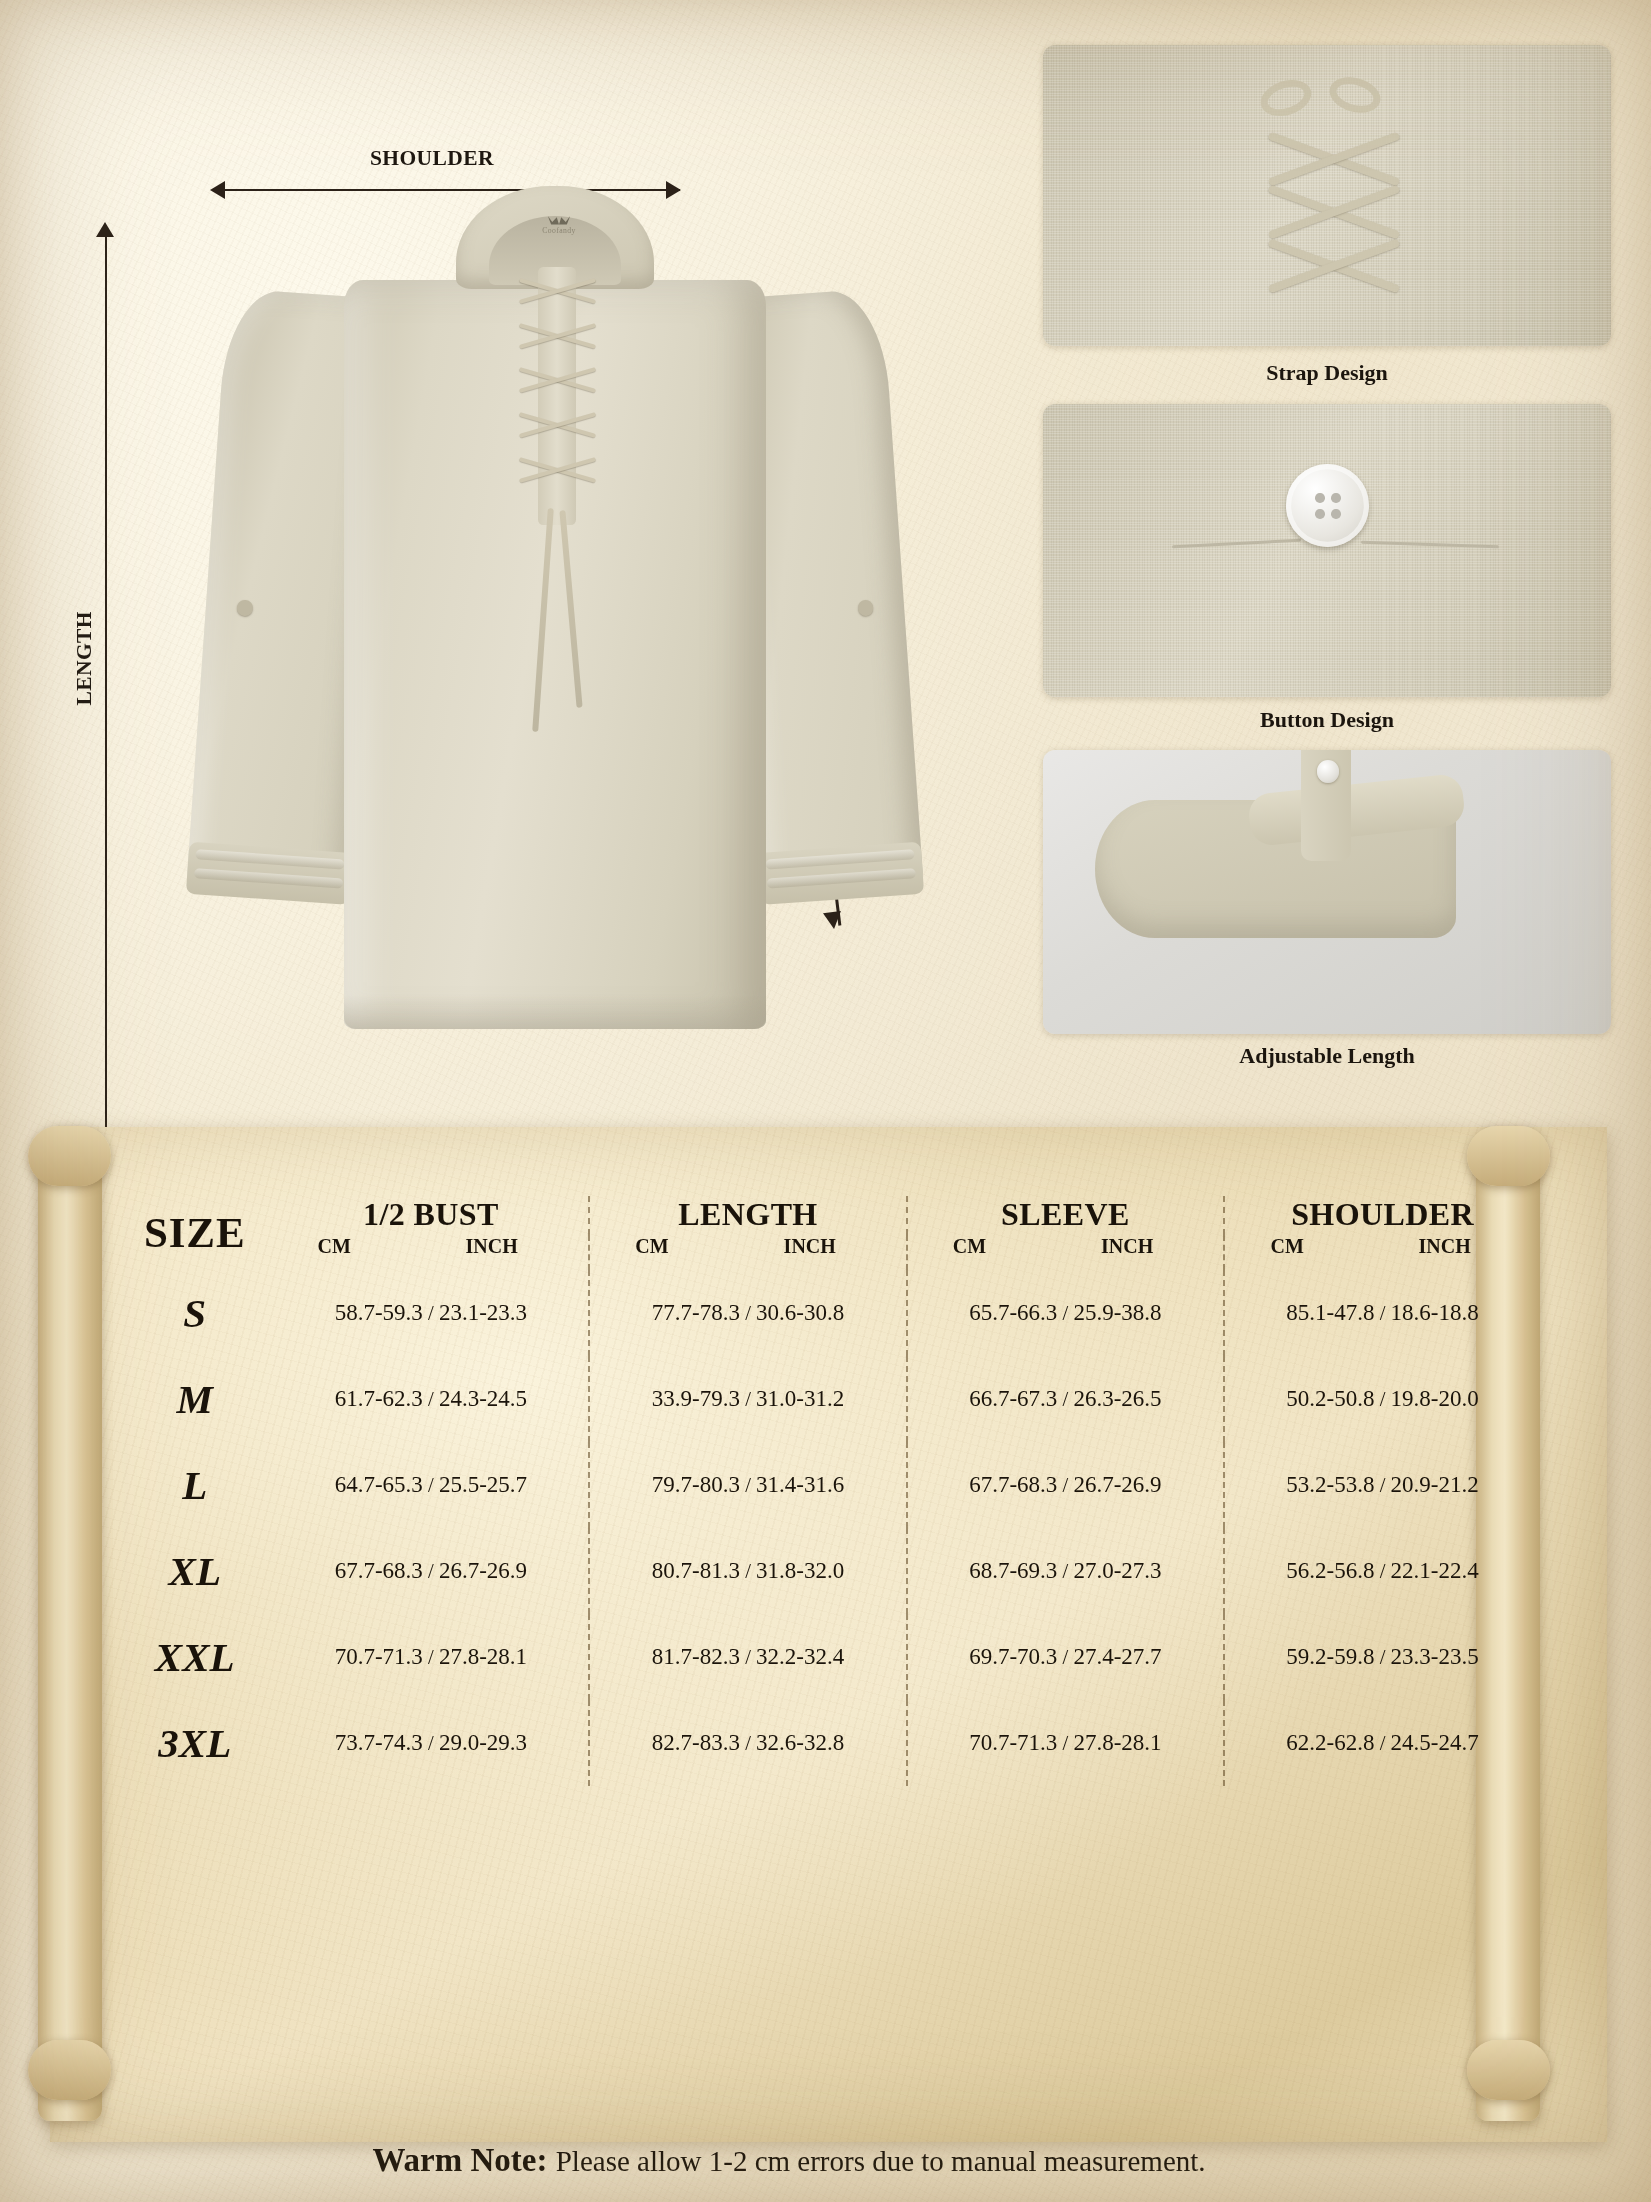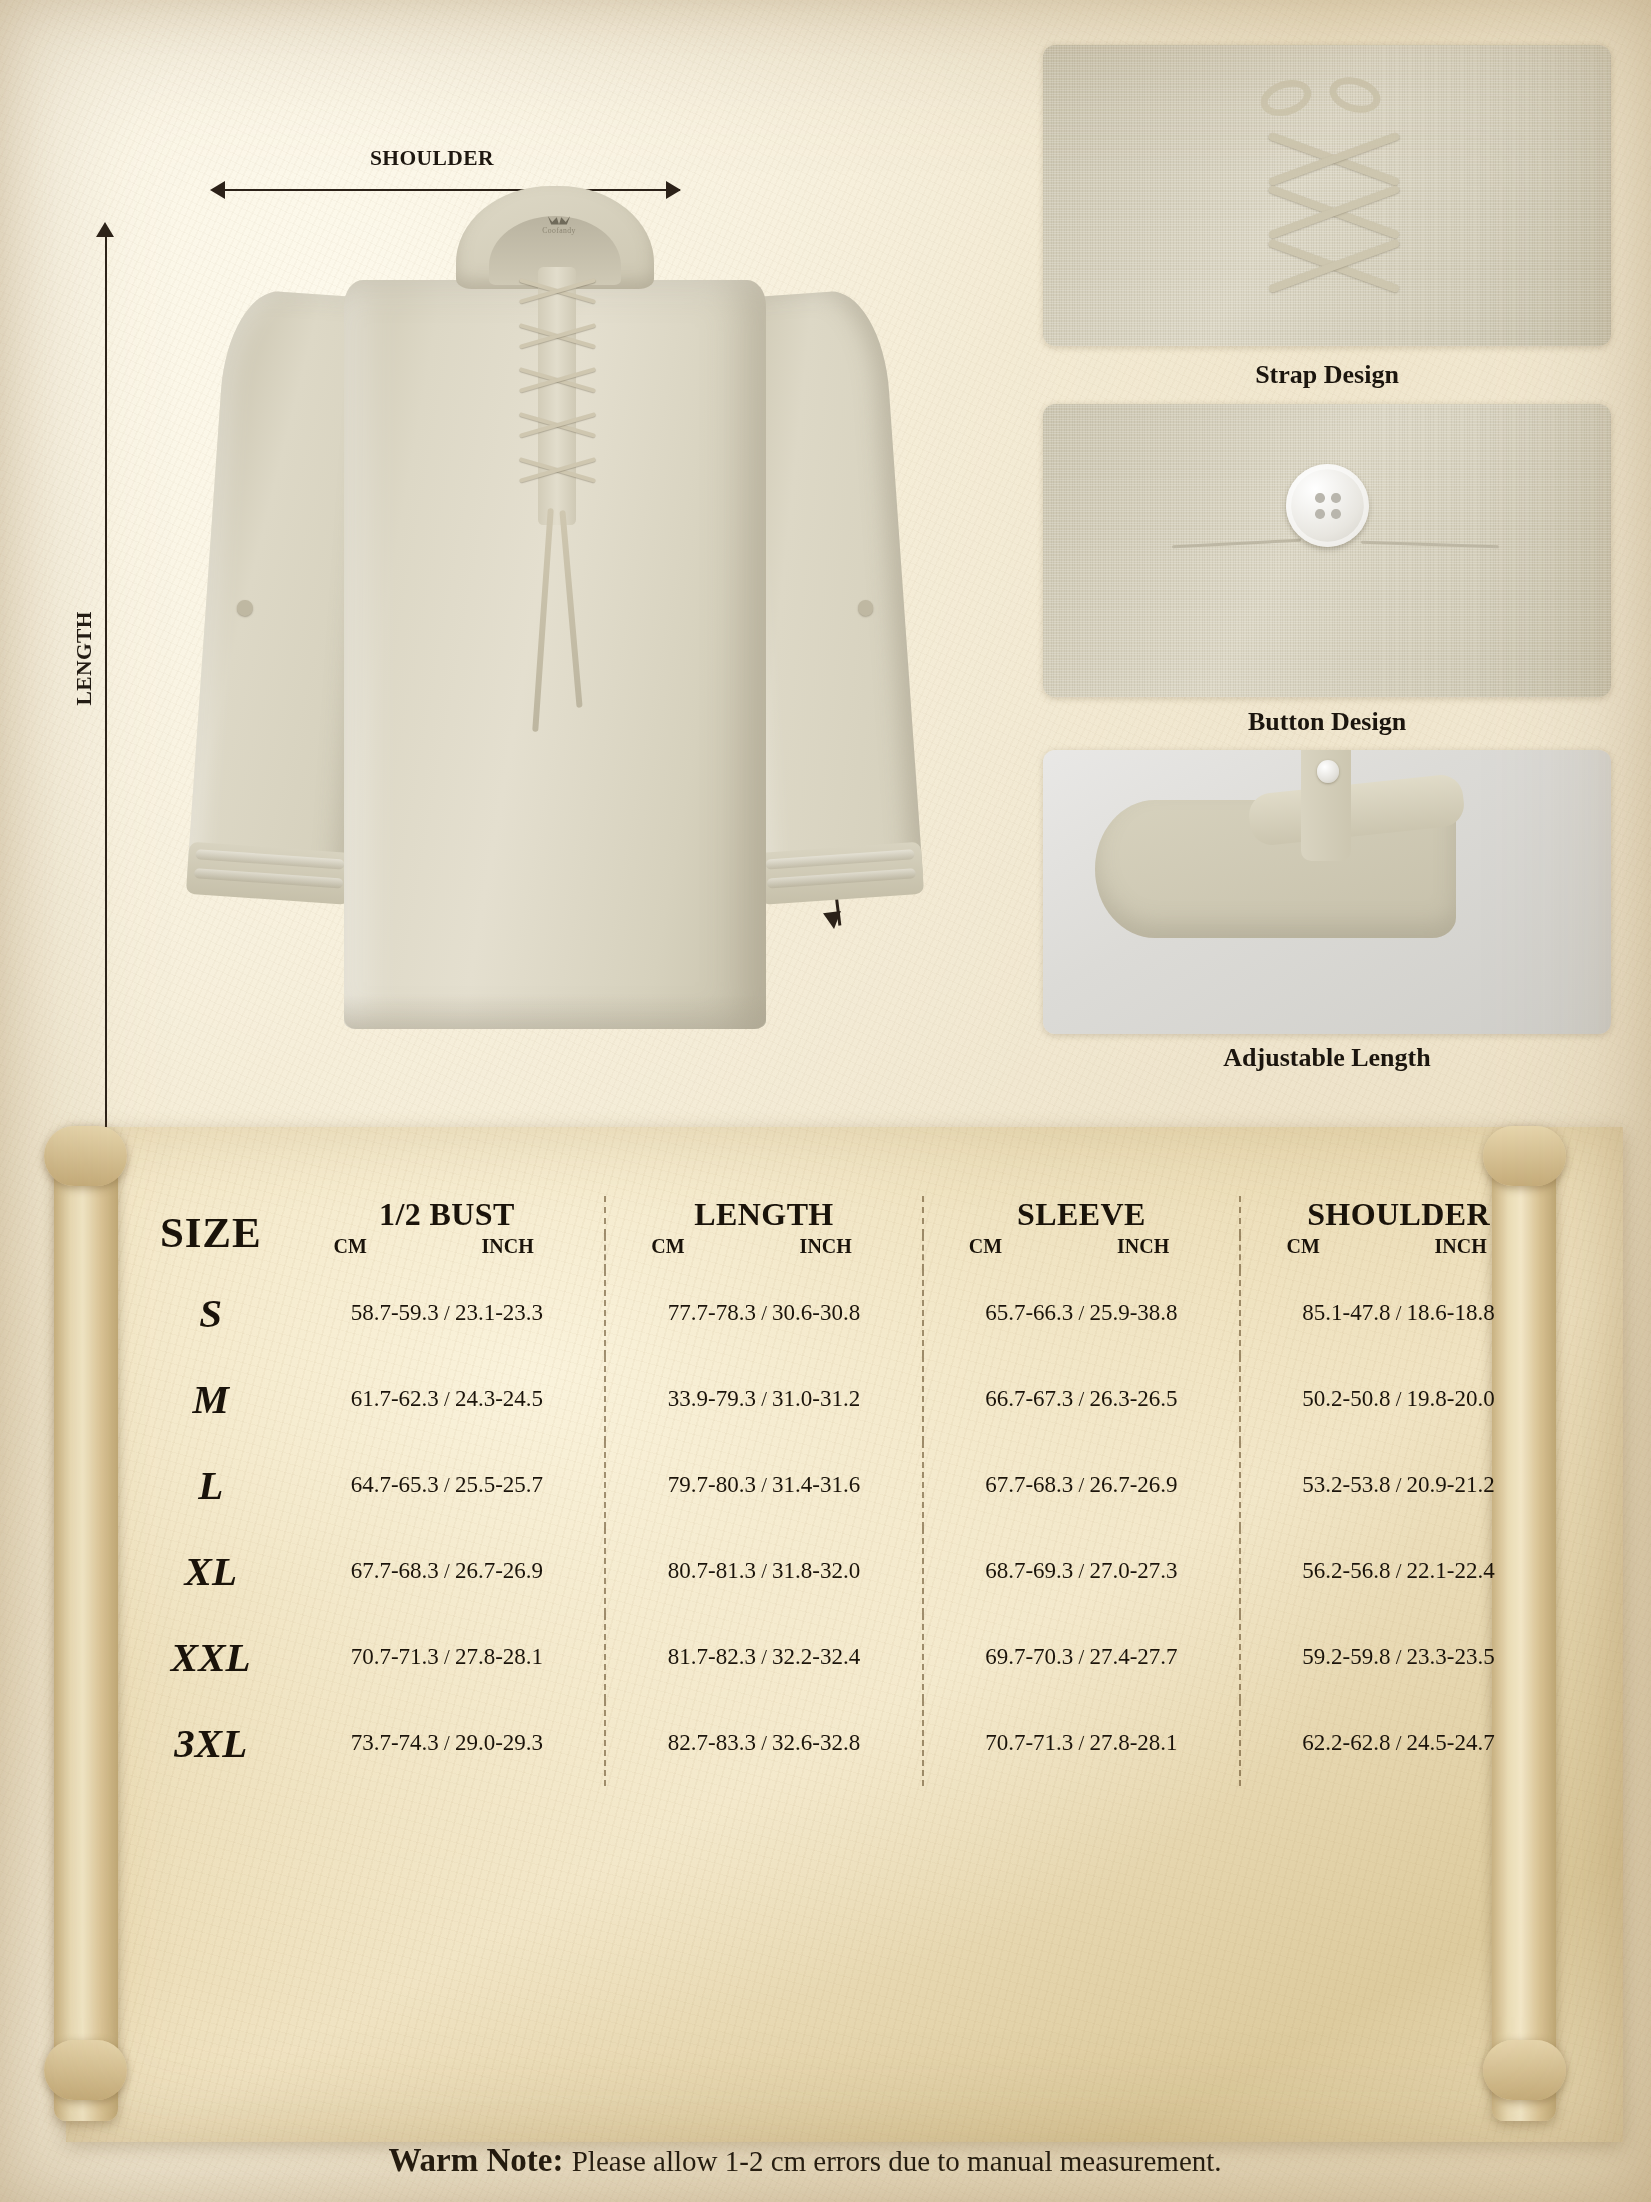--- a/index.html
+++ b/index.html
@@ -188,21 +188,21 @@
   
   .detail-card {
     position: absolute;
     border-radius: 12px;
     overflow: hidden;
     box-shadow: 0 1.7px 6.9px rgba(120,100,70,0.25);
   }
   .detail-caption {
     position: absolute;
     font-weight: bold;
-    font-size: 26px;
+    font-size: 22px;
     color: #1b150e;
     text-align: center;
     width: 568px;
   }
 
   .swatch-linen {
     position: absolute; inset: 0;
     background:
       repeating-linear-gradient(0deg, rgba(255,255,255,0.18) 0 0.9px, rgba(0,0,0,0) 0.9px 2.6px),
       repeating-linear-gradient(90deg, rgba(120,112,92,0.10) 0 0.9px, rgba(0,0,0,0) 0.9px 2.6px),
@@ -271,21 +271,21 @@
     position: absolute;
     left: 274px; top: 10.3px;
     width: 22.4px; height: 22.4px; border-radius: 50%;
     background: radial-gradient(circle at 35% 30%, #fff, #e2e0da 65%, #c9c6bd);
     box-shadow: 0 0.9px 2.6px rgba(90,80,60,0.4);
   }
 
   
   .scroll-wrap {
     position: absolute;
-    left: 16px; top: 1093px;
+    left: 0; top: 1093px;
     width: 1578px; height: 1110px;
   }
   .scroll-sheet {
     position: absolute;
     left: 50px; top: 34px;
     width: 1557px; height: 1015px;
     background:
       radial-gradient(ellipse at 30% 25%, rgba(255,250,232,0.8) 0%, rgba(255,250,232,0) 60%),
       linear-gradient(150deg, #efe0ba 0%, #e7d6ab 30%, #f0e3c2 55%, #ddcb9e 85%, #e8d9b4 100%);
     box-shadow: 0 5.2px 19px rgba(120,95,55,0.35), inset 0 0 77px rgba(160,128,72,0.25);

